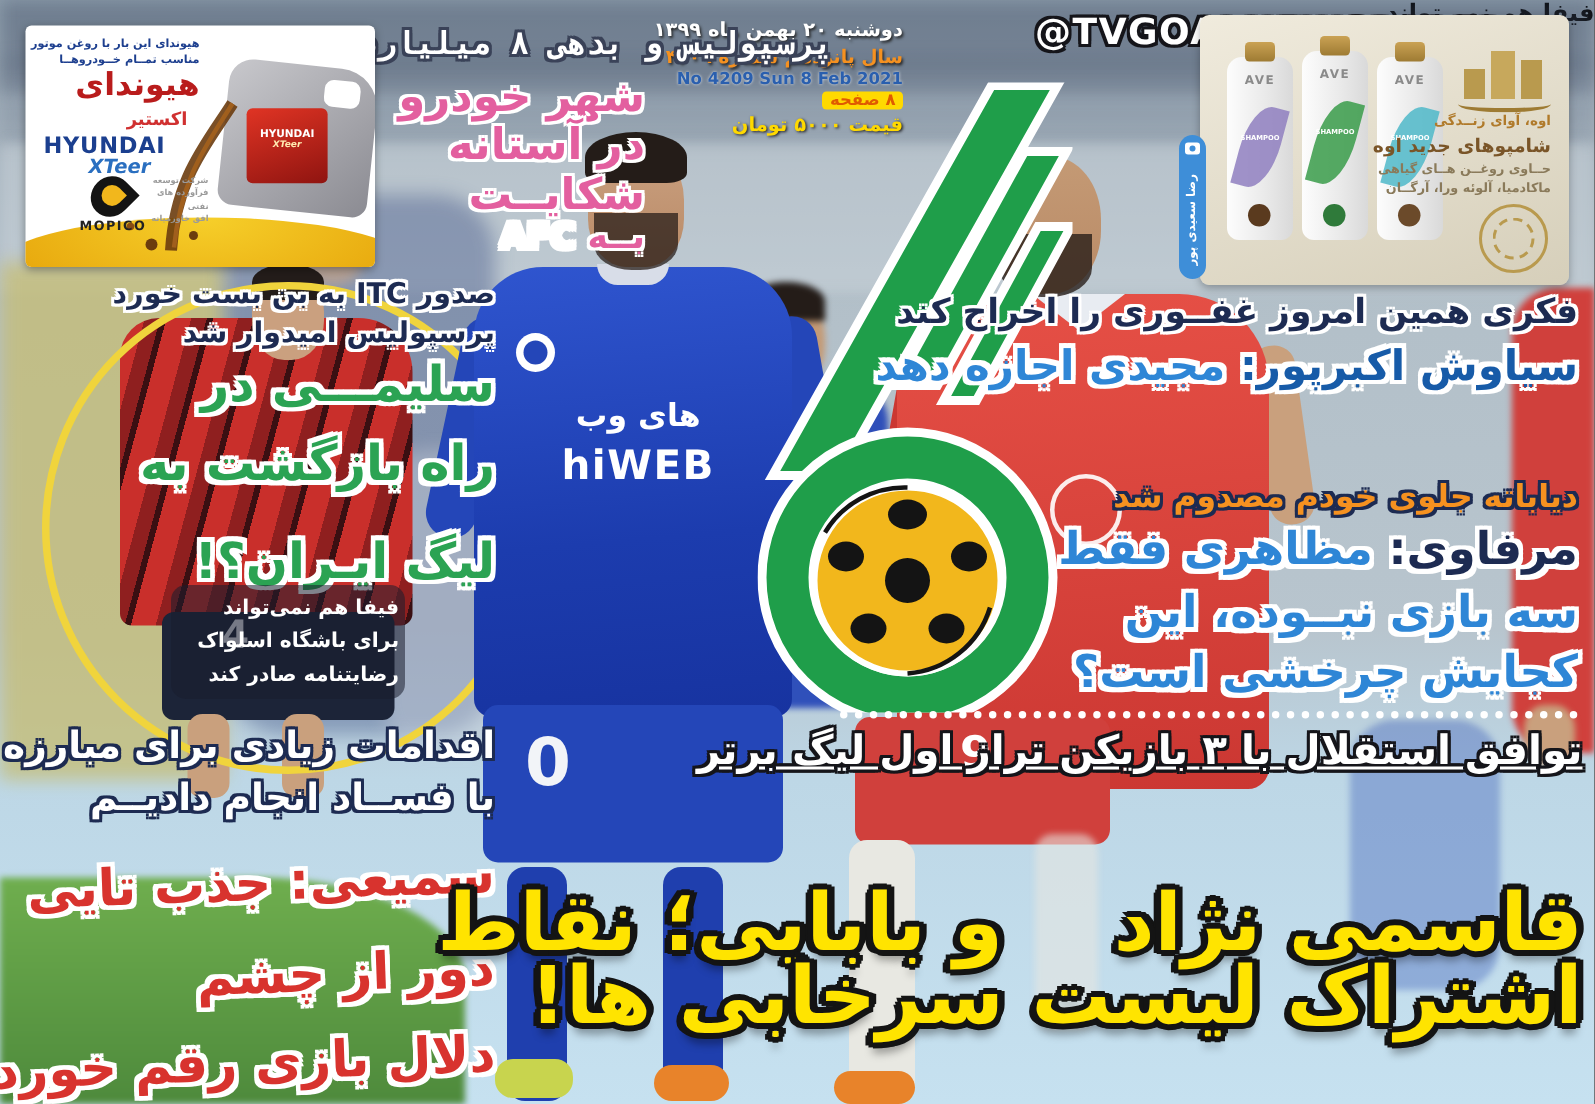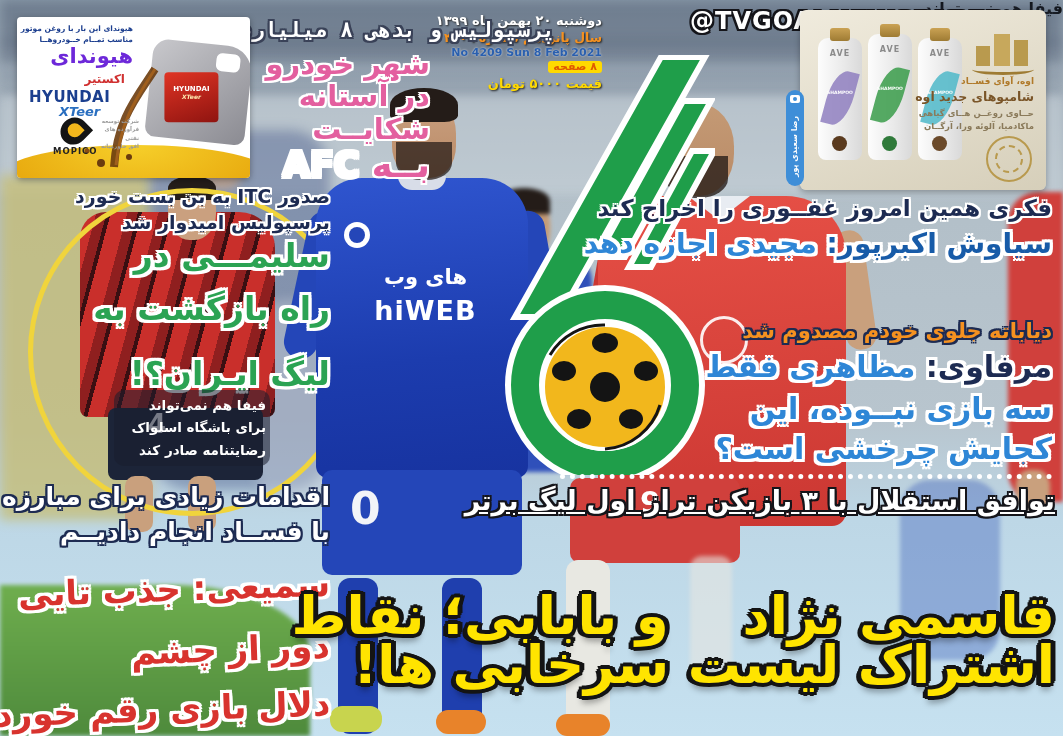--- a/index.html
+++ b/index.html
@@ -109,21 +109,21 @@
   <div class="t rtl" style="right:461px;top:14px;font-size:13px;color:#fff;text-shadow:1px 1px 2px #222;">دوشنبه ۲۰ بهمن ماه ۱۳۹۹</div>
   <div class="t rtl" style="right:461px;top:31px;font-size:12.5px;color:#f59120;text-shadow:1px 1px 2px #222;">سال پانزدهم شماره ۴۲۰۹</div>
   <div class="t" style="right:461px;top:47px;font-size:11px;color:#2a5fae;text-shadow:0 0 2px #dfe6ee;">No 4209 Sun 8 Feb 2021</div>
   <div class="t rtl" style="right:461px;top:61px;font-size:11px;color:#e05a00;background:#ffd900;padding:0 5px;border-radius:3px;">۸ صفحه</div>
   <div class="t rtl" style="right:461px;top:77px;font-size:13px;color:#ffd900;text-shadow:1px 1px 2px #222;">قیمت ۵۰۰۰ تومان</div>
 
   <div class="t rtl odk2" style="right:508px;top:20px;font-size:21px;color:#fff;">پرسپولیس و بدهی ۸ میلیاردی</div>
   <div class="t rtl ow2" style="right:633px;top:48px;font-size:29px;color:#e35f9f;">شهر خودرو</div>
   <div class="t rtl ow2" style="right:633px;top:80px;font-size:29px;color:#e35f9f;">در آستانه</div>
   <div class="t rtl ow2" style="right:633px;top:113px;font-size:29px;color:#e35f9f;">شکایــت</div>
-  <div class="t rtl ow2" style="right:633px;top:146px;font-size:35px;color:#e35f9f;">
+  <div class="t rtl ow2" style="right:633px;top:146px;font-size:23px;color:#e35f9f;">
     <span>بــه</span>
     <span style="color:#fff;">AFC</span>
   </div>
 
   <div class="t rtl ow2" style="right:733px;top:186px;font-size:19px;color:#1d2b52;">صدور ITC به بن بست خورد</div>
   <div class="t rtl ow2" style="right:733px;top:212px;font-size:19px;color:#1d2b52;">پرسپولیس امیدوار شد</div>
   <div class="t rtl ow3" style="right:733px;top:238px;font-size:33px;color:#2ba353;">سلیمـــی در</div>
   <div class="t rtl ow3" style="right:733px;top:291px;font-size:33px;color:#2ba353;">راه بازگشت به</div>
   <div class="t rtl ow3" style="right:733px;top:344px;font-size:33px;color:#2ba353;margin-top:12px;">لیگ ایـران؟!</div>
 
@@ -172,21 +172,21 @@
     </div>
     <svg class="abs" width="233" height="161" style="left:0;top:0;">
       <path d="M138,52 C120,80 100,102 97,150" stroke="#6b3c0e" stroke-width="8" fill="none" opacity="0.9"></path>
       <path d="M138,52 C122,78 104,100 99,148" stroke="#a05f1d" stroke-width="3" fill="none"></path>
       <circle cx="84" cy="146" r="4" fill="#6b3c0e"></circle>
         <circle cx="112" cy="140" r="3" fill="#6b3c0e"></circle>
         <circle cx="70" cy="134" r="2.5" fill="#8a4d12"></circle>
     </svg>
     <div class="t rtl" style="right:117px;top:8px;font-size:7.5px;color:#1d3f8f;">هیوندای این بار با روغن موتور</div>
     <div class="t rtl" style="right:117px;top:19px;font-size:7.5px;color:#1d3f8f;">مناسب تمــام خــودروهــا</div>
-    <div class="t rtl" style="right:117px;top:28px;font-size:21px;color:#6d28d9;text-align:center;">هیوندای</div>
+    <div class="t rtl" style="right:117px;top:28px;font-size:21px;color:#b91c1c;text-align:center;">هیوندای</div>
     <div class="t rtl" style="right:125px;top:56px;font-size:12px;color:#d03030;">اکستیر</div>
     <div class="t" style="left:12px;top:72px;font-size:15px;color:#1b3f8f;letter-spacing:.5px;">HYUNDAI</div>
     <div class="t" style="left:42px;top:88px;font-size:13px;color:#2a6fc0;font-style:italic;">XTeer</div>
     <div class="abs" style="left:44px;top:100px;width:26px;height:28px;background:#141414;border-radius:50% 0 50% 50%;transform:rotate(45deg);">
       <div class="abs" style="left:6px;top:6px;width:14px;height:14px;background:#f2b71c;border-radius:50% 0 50% 50%;"></div>
     </div>
     <div class="t" style="left:36px;top:130px;font-size:8.5px;color:#222;letter-spacing:1px;">MOPICO</div>
     <div class="t rtl" style="left:74px;top:100px;width:48px;font-size:5.5px;color:#9a9a9a;white-space:normal;text-align:right;line-height:1.5;">
       <div>شرکت توسعه</div>
       <div>فرآورده های نفتی</div>
@@ -215,21 +215,21 @@
       <div class="abs" style="left:9px;top:32px;width:26px;height:56px;background:#4fb8c9;border-radius:60% 0 60% 0;transform:rotate(15deg);opacity:.85;"></div>
       <div class="t" style="left:0;top:52px;width:44px;text-align:center;font-size:4.5px;color:#fff;">SHAMPOO</div>
       <div class="abs" style="left:14px;top:98px;width:15px;height:15px;background:#6b4a2a;border-radius:50%;"></div>
     </div>
     <div class="abs" style="left:172px;top:14px;width:62px;height:46px;">
       <div class="abs" style="left:4px;top:22px;width:14px;height:20px;background:#b99a4e;"></div>
       <div class="abs" style="left:22px;top:10px;width:16px;height:32px;background:#c7a85c;"></div>
       <div class="abs" style="left:42px;top:16px;width:14px;height:26px;background:#b99a4e;"></div>
       <div class="abs" style="left:0;top:40px;width:62px;height:8px;border-bottom:3px solid #9e7b33;border-radius:0 0 60% 60%;"></div>
     </div>
-    <div class="t rtl" style="right:12px;top:66px;font-size:9px;color:#b07a2a;">اوه، آوای فســاد</div>
+    <div class="t rtl" style="right:12px;top:66px;font-size:9px;color:#b07a2a;">اوه، آوای زنــدگی</div>
     <div class="t rtl" style="right:12px;top:80px;font-size:12.5px;color:#7a5528;">شامپوهای جدید اوه</div>
     <div class="t rtl" style="right:12px;top:99px;font-size:8.5px;color:#8a7a5a;">حــاوی روغــن هــای گیاهی</div>
     <div class="t rtl" style="right:12px;top:112px;font-size:8.5px;color:#8a7a5a;">ماکادمیا، آلوئه ورا، آرگــان</div>
     <div class="abs" style="left:186px;top:126px;width:42px;height:42px;border:2px solid #b99a4e;border-radius:50%;">
       <div class="abs" style="left:7px;top:7px;width:24px;height:24px;border:2px dashed #b99a4e;border-radius:50%;"></div>
     </div>
   </div>
 
   <div class="abs" style="left:786px;top:90px;width:18px;height:96px;background:#3e8ed8;border-radius:9px;">
     <div class="abs" style="left:4px;top:5px;width:10px;height:8px;background:#fff;border-radius:2px;">

